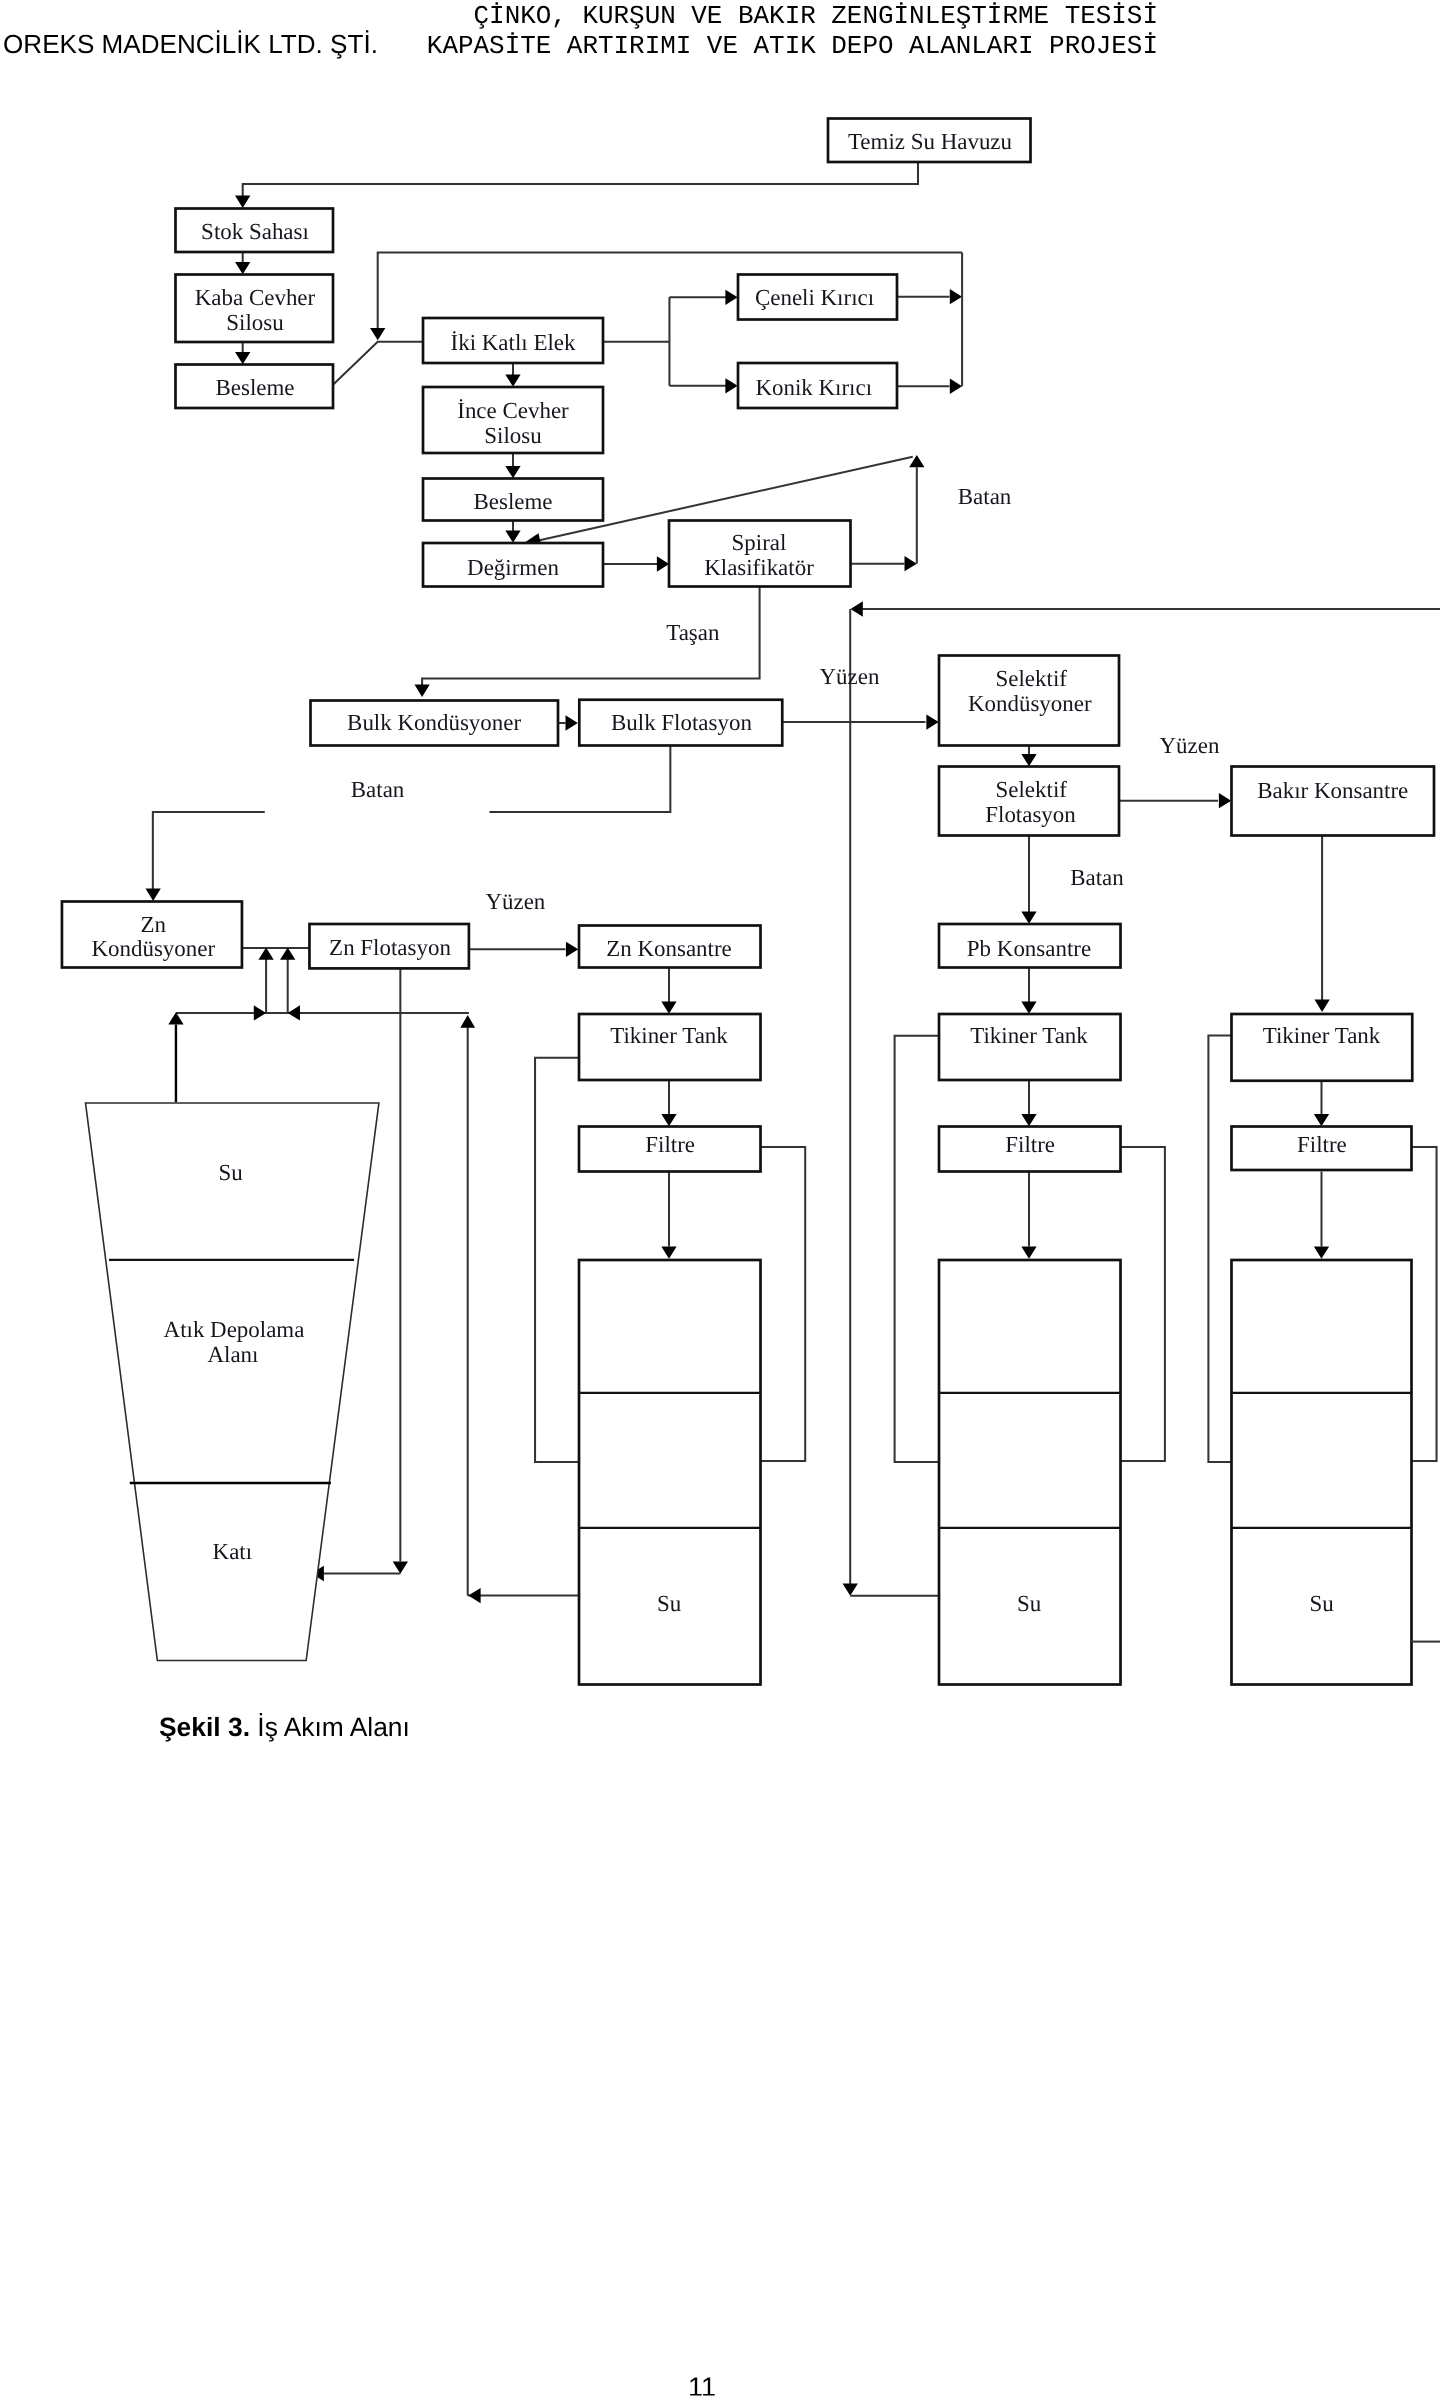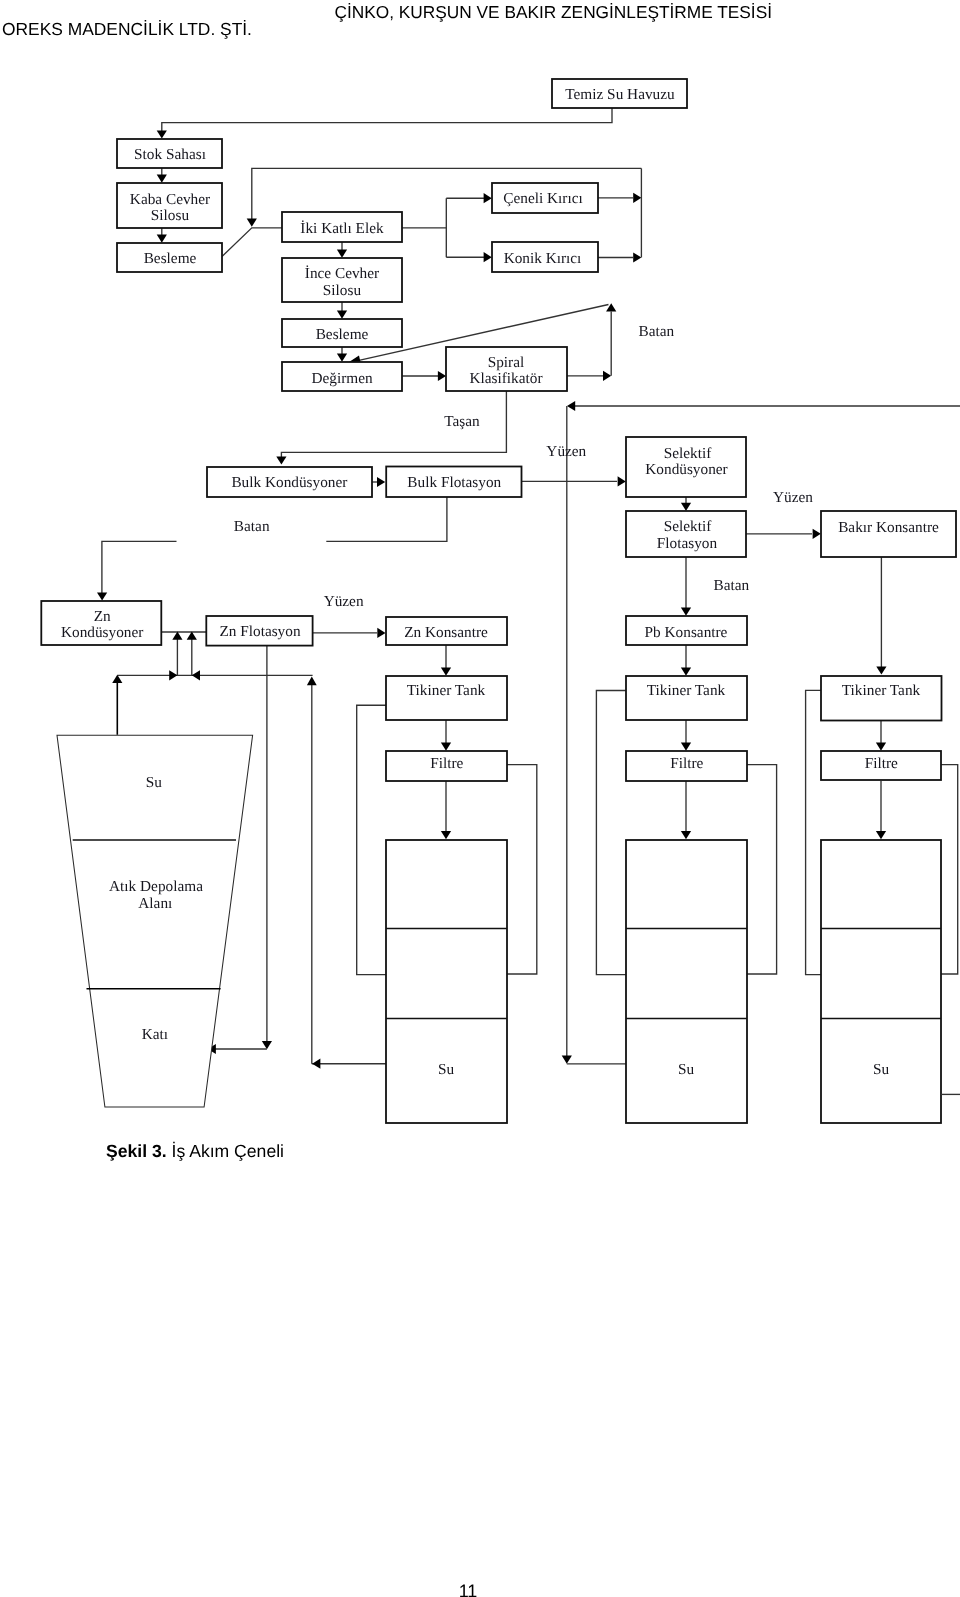--- a/index.html
+++ b/index.html
@@ -1,40 +1,41 @@
 <!DOCTYPE html>
 <html><head>
 <meta charset="utf-8">
 <title>CED Basvuru Dosyasi</title>
 <style>
   html,body{margin:0;padding:0;}
   body{width:960px;height:1597px;background:#ffffff;font-family:"Liberation Sans",sans-serif;overflow:hidden;position:relative;-webkit-font-smoothing:antialiased;text-rendering:geometricPrecision;}
   .page{position:absolute;left:0;top:0;width:793px;height:1597px;}
   .hdr-left{position:absolute;left:2px;top:19px;font-size:17.4px;color:#000;white-space:nowrap;}
-  .hdr-right{position:absolute;right:21px;top:2px;text-align:right;font-size:17.3px;line-height:20.4px;color:#000;}
+  .hdr-right{position:absolute;right:21px;top:2px;text-align:right;font-size:17.3px;line-height:20.4px;color:#000;font-family:Liberation Mono, monospace;}
   .caption{position:absolute;left:106px;top:1141px;font-size:17.6px;color:#000;}
   .caption b{font-weight:bold;}
   .pageno{position:absolute;left:0;top:1581px;width:936px;text-align:center;font-size:18px;color:#000;}
   svg.diagram{position:absolute;left:0;top:0;}
   .bx{fill:#fff;stroke:#111;stroke-width:1.8;}
   .lbl{font-family:"Liberation Serif",serif;font-size:15.3px;fill:#16161e;text-anchor:middle;-webkit-font-smoothing:antialiased;}
   svg.diagram text{text-anchor:middle;}
   .ln{stroke:#333;stroke-width:1.35;fill:none;}
   .lnb{stroke:#000;stroke-width:1.6;fill:none;}
   .ah{fill:#000;stroke:none;}
   .pond{fill:#fff;stroke:#2b2b2b;stroke-width:1.05;}
   .dv{stroke:#111;stroke-width:1.5;fill:none;}
 </style>
 </head>
 <body>
 
 <div class="page">
   <div class="hdr-left">OREKS MADENCİLİK LTD. ŞTİ.</div>
   <div class="hdr-right">
     <div>ÇİNKO, KURŞUN VE BAKIR ZENGİNLEŞTİRME TESİSİ</div>
+    <div>KAPASİTE ARTIRIMI VE ATIK DEPO ALANLARI PROJESİ</div>
   </div>
 
   <svg class="diagram" width="960" height="1140" viewBox="0 0 960 1140">
    <g>
     <path class="ln" d="M612,108 L612,122.6 L161.8,122.6 L161.8,131"></path>
     <polygon class="ah" points="161.8,138.6 156.70000000000002,130.4 166.9,130.4"></polygon>
     <path class="ln" d="M161.8,168 L161.8,175"></path>
     <polygon class="ah" points="161.8,182.8 156.70000000000002,174.60000000000002 166.9,174.60000000000002"></polygon>
     <path class="ln" d="M161.8,228 L161.8,235"></path>
     <polygon class="ah" points="161.8,242.8 156.70000000000002,234.60000000000002 166.9,234.60000000000002"></polygon>
@@ -215,15 +216,15 @@
     <text class="lbl" x="656.4" y="336.3">Batan</text>
     <text class="lbl" x="461.9" y="426.4">Taşan</text>
     <text class="lbl" x="566.3" y="455.8">Yüzen</text>
     <text class="lbl" x="793" y="502.3">Yüzen</text>
     <text class="lbl" x="251.7" y="531">Batan</text>
     <text class="lbl" x="731.3" y="590.3">Batan</text>
     <text class="lbl" x="343.6" y="605.8">Yüzen</text>
    </g>
   </svg>
 
-  <div class="caption"><b>Şekil 3.</b><span> İş Akım Çeneli</span></div>
+  <div class="caption"><b>Şekil 3.</b><span> İş Akım Alanı</span></div>
   <div class="pageno">11</div>
 </div>
 
 </body></html>

